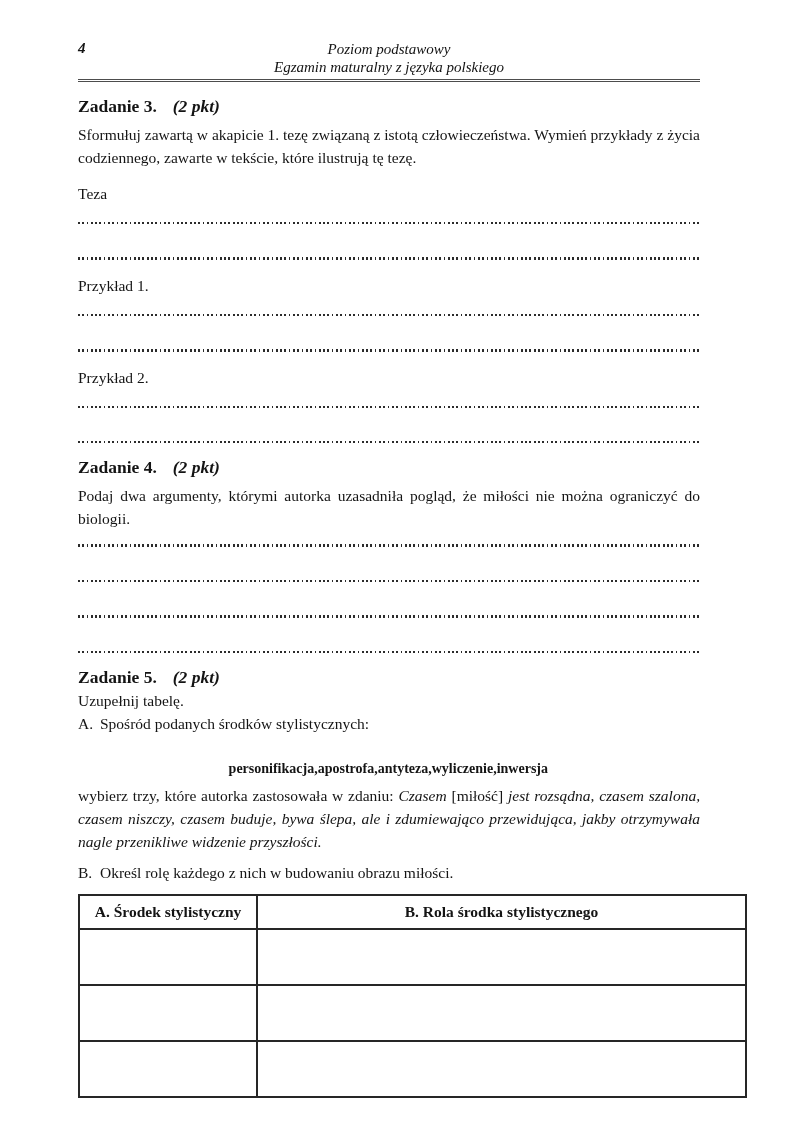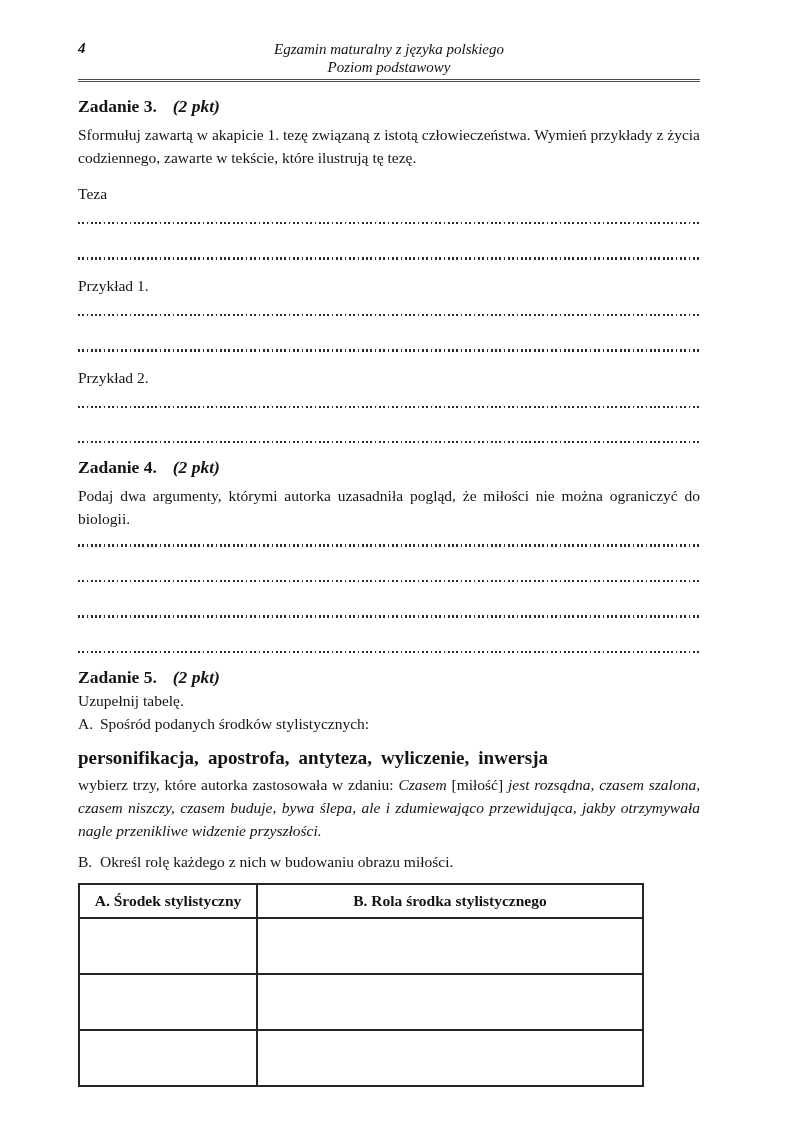--- a/index.html
+++ b/index.html
@@ -33,49 +33,49 @@
     height:2.4px;width:622px;
     background-image:repeating-linear-gradient(to right,#2b2b2b 0 1.7px,transparent 1.7px 4.3px);
   }
   .dotline.gap-after-label{margin-top:18px;}
   .dotline.gap-after-prompt{margin-top:14px;}
 
   
   .line{margin-top:2px;font-size:15.5px;line-height:21px;}
   .lettered .lbl{display:inline-block;min-width:22px;}
   .devices{
-    margin-top:13px;width:470px;
-    display:flex;justify-content:space-between;
-    font-weight:bold;font-size:19px;line-height:21px;
+    margin-top:24px;width:470px;
+    display:flex;justify-content:flex-end;
+    font-weight:bold;font-size:14px;line-height:21px;
   }
   .sentence{margin-top:5px;font-size:15.5px;line-height:23px;text-align:justify;}
   .sentence i{font-style:italic;}
   .partb{margin-top:9px;font-size:15.5px;line-height:21px;}
 
   table.t5{
     margin-top:11px;
     border-collapse:collapse;
-    width:566px;
+    width:669px;
     table-layout:fixed;
   }
   table.t5 th,table.t5 td{border:2px solid #262626;padding:0;}
   table.t5 th{height:32px;font-size:15.5px;font-weight:bold;text-align:center;vertical-align:middle;}
   table.t5 td{height:54px;}
   .col-a{width:176px;}
 </style>
 </head>
 <body>
 
 <div class="page">
   <div class="content">
 
     <div class="hdr">
       <span class="pageno">4</span>
+      <div class="htitle">Poziom podstawowy</div>
       <div class="htitle">Egzamin maturalny z języka polskiego</div>
-      <div class="htitle">Poziom podstawowy</div>
       <div class="rule"></div>
     </div>
 
     <div>
       <div class="task-h">
         <span>Zadanie 3.</span><span class="pts">(2 pkt)</span>
       </div>
       <div class="prompt">Sformułuj zawartą w akapicie 1. tezę związaną z istotą człowieczeństwa. Wymień przykłady z życia codziennego, zawarte w tekście, które ilustrują tę tezę.</div>
 
       <div class="ans-label first">Teza</div>

